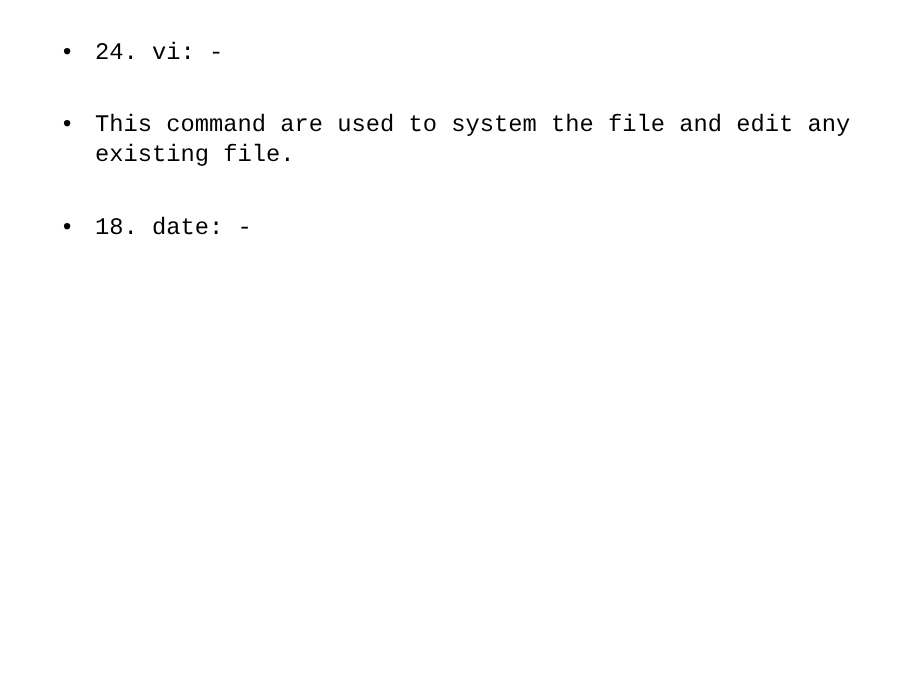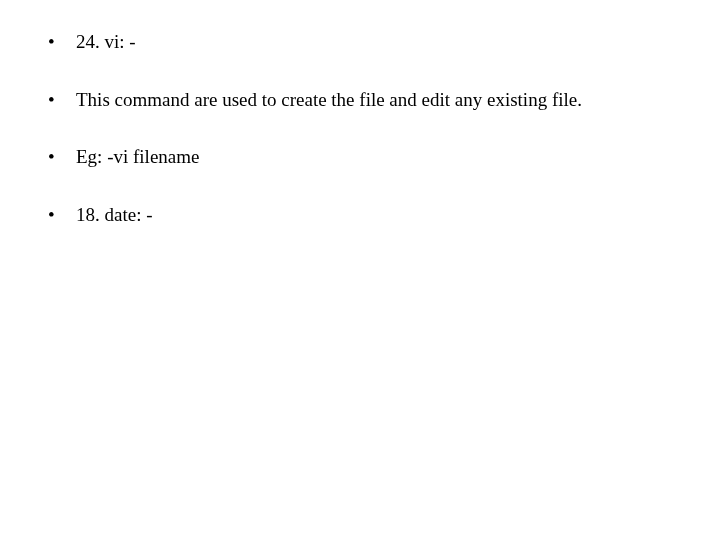--- a/index.html
+++ b/index.html
@@ -19,30 +19,30 @@
       padding-right: 20px;
     }
     ul.bullet-list {
       list-style: none;
     }
     ul.bullet-list li {
       position: relative;
       padding-left: 38px;
       margin-bottom: 33px;
       line-height: 1.3;
+      font-family: Liberation Mono, monospace;
     }
     ul.bullet-list li::before {
       content: "•";
       position: absolute;
       left: 10px;
       top: 0;
       font-size: 19px;
     }
   </style>
 </head>
 <body>
 
 <ul class="bullet-list">
   <li><span>24. vi: -</span></li>
-  <li><span>This command are used to create the file and edit any existing file.</span></li>
-  <li><span>Eg: -vi filename</span></li>
+  <li><span>This command are used to system the file and edit any existing file.</span></li>
   <li><span>18. date: -</span></li>
 </ul>
 
 </body></html>

